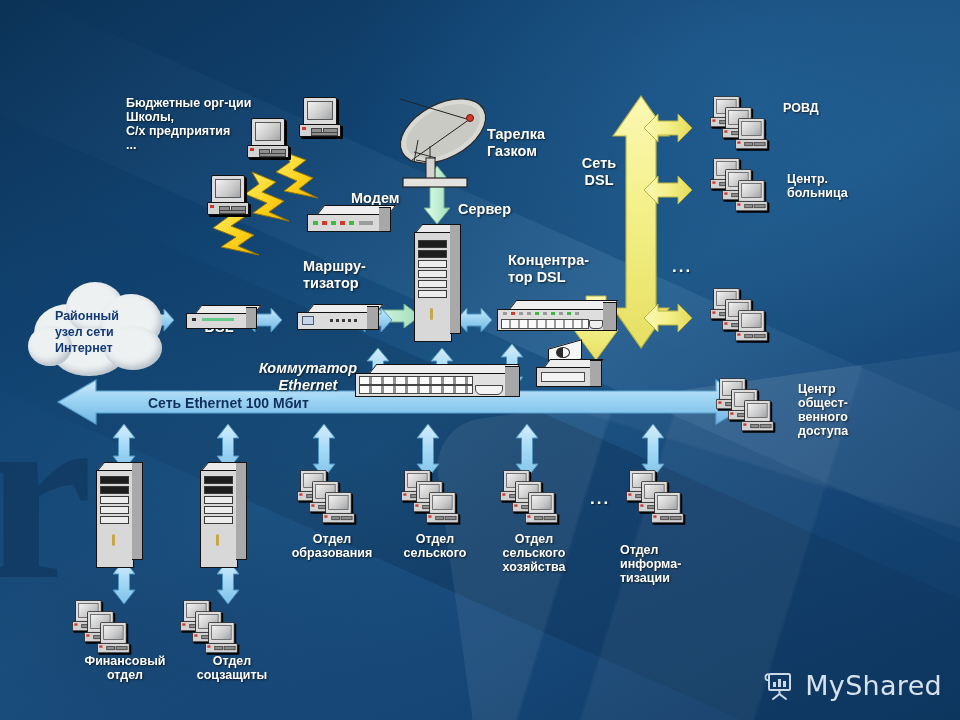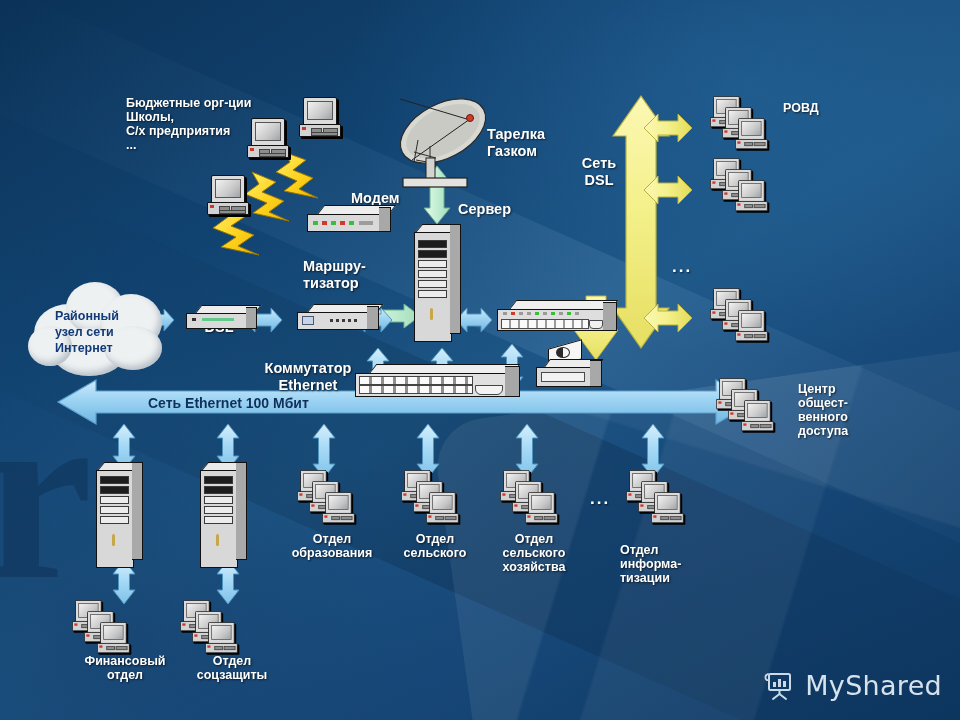--- a/index.html
+++ b/index.html
@@ -220,43 +220,51 @@
     <div>Газком</div>
   </div>
 
   <div class="lbl big" style="left:458px;top:201px;">Сервер</div>
 
   <div class="lbl big center" style="left:570px;top:155px;width:58px;">
     <div>Сеть</div>
     <div>DSL</div>
   </div>
 
+  <div class="lbl big" style="left:508px;top:252px;width:110px;">
+    <div>Концентра-</div>
+    <div>тор DSL</div>
+  </div>
 
   <div class="lbl big" style="left:303px;top:258px;width:96px;">
     <div>Маршру-</div>
     <div>тизатор</div>
   </div>
 
   <div class="lbl big center" style="left:188px;top:262px;width:62px;margin-top:40px;">
     <div>Мост</div>
     <div>DSL</div>
   </div>
 
-  <div class="lbl big center" style="left:254px;top:360px;width:108px;">
+  <div class="lbl big center" style="left:254px;top:360px;width:108px;font-style:italic;">
     <div>Коммутатор</div>
     <div>Ethernet</div>
   </div>
 
   <div class="lbl dark" style="left:148px;top:396px;font-size:14px;">Сеть Ethernet 100 Мбит</div>
 
   <div class="lbl" style="left:672px;top:260px;font-size:17px;letter-spacing:2px;">...</div>
   <div class="lbl" style="left:590px;top:492px;font-size:17px;letter-spacing:2px;">...</div>
 
   <div class="lbl" style="left:783px;top:101px;width:130px;">
     <div>РОВД</div>
+  </div>
+  <div class="lbl" style="left:787px;top:172px;width:130px;">
+    <div>Центр.</div>
+    <div>больница</div>
   </div>
 
   <div class="lbl" style="left:798px;top:382px;width:120px;">
     <div>Центр</div>
     <div>общест-</div>
     <div>венного</div>
     <div>доступа</div>
   </div>
 
   <div class="lbl center" style="left:66px;top:654px;width:118px;">

